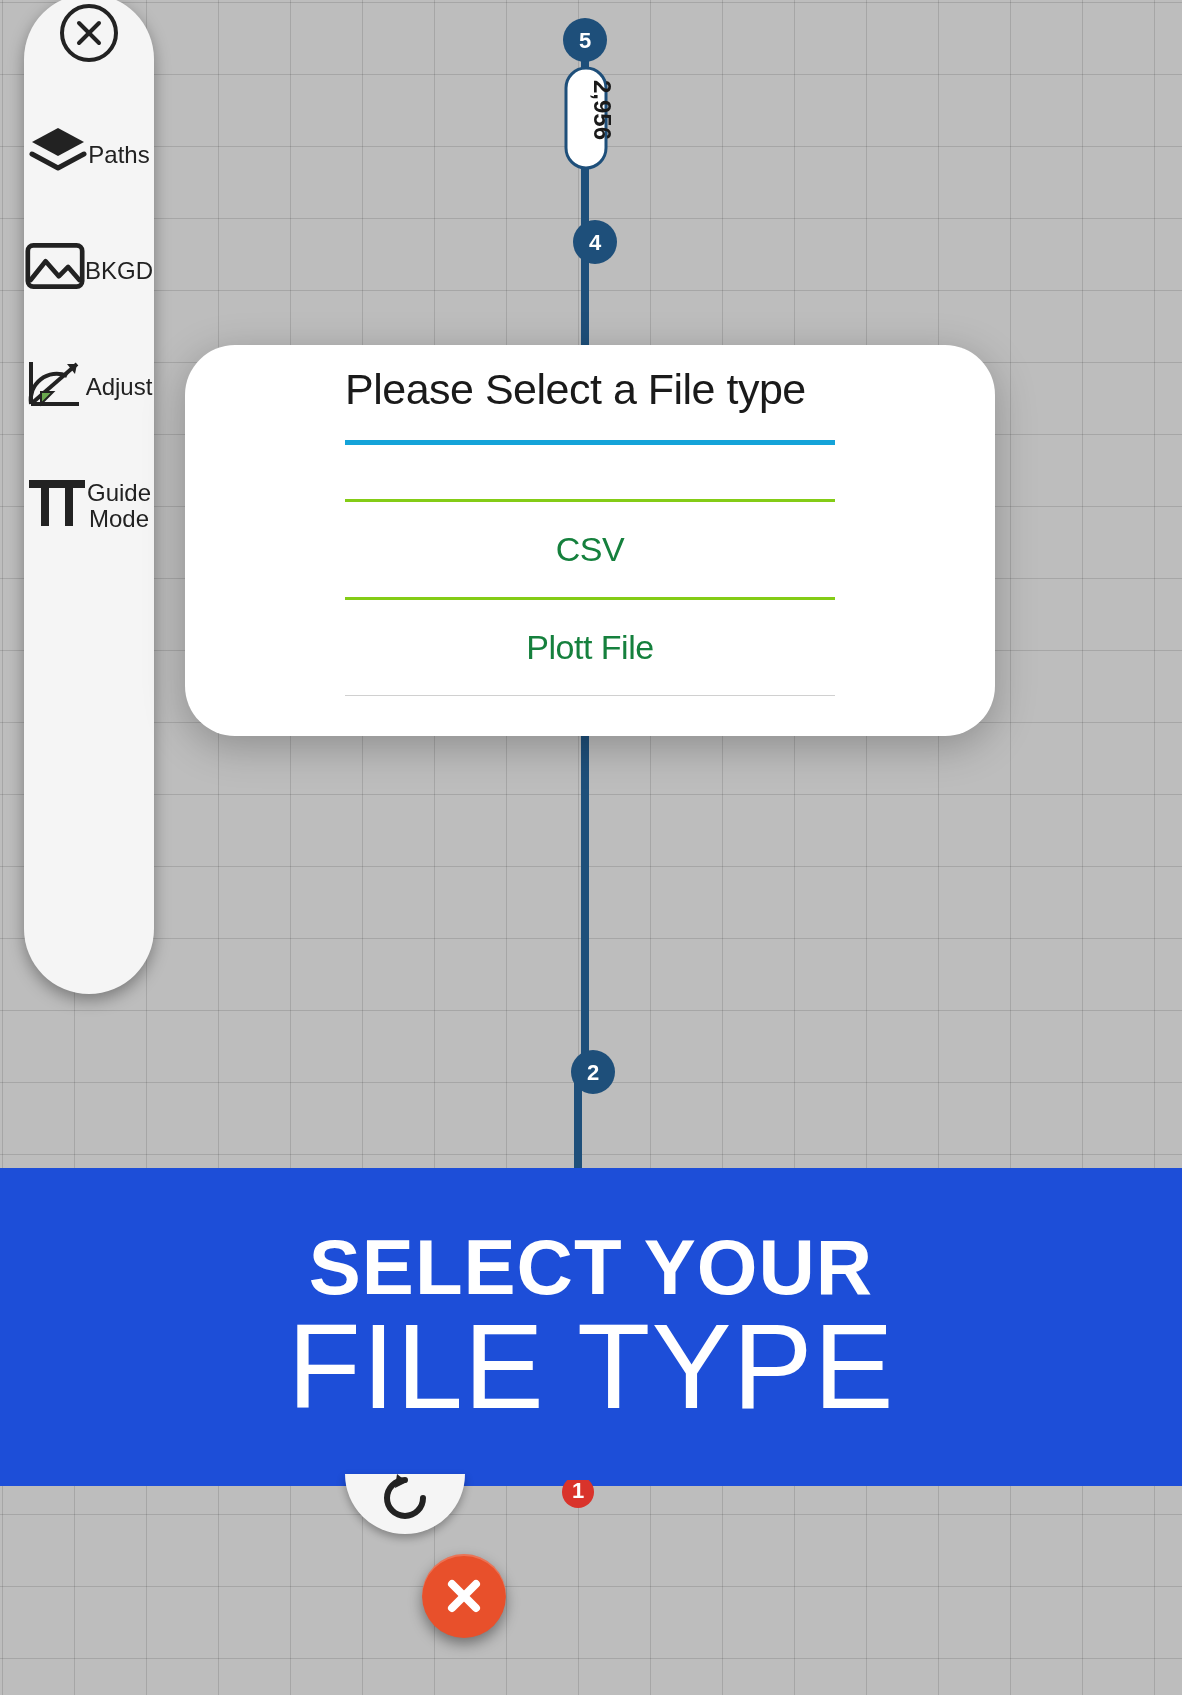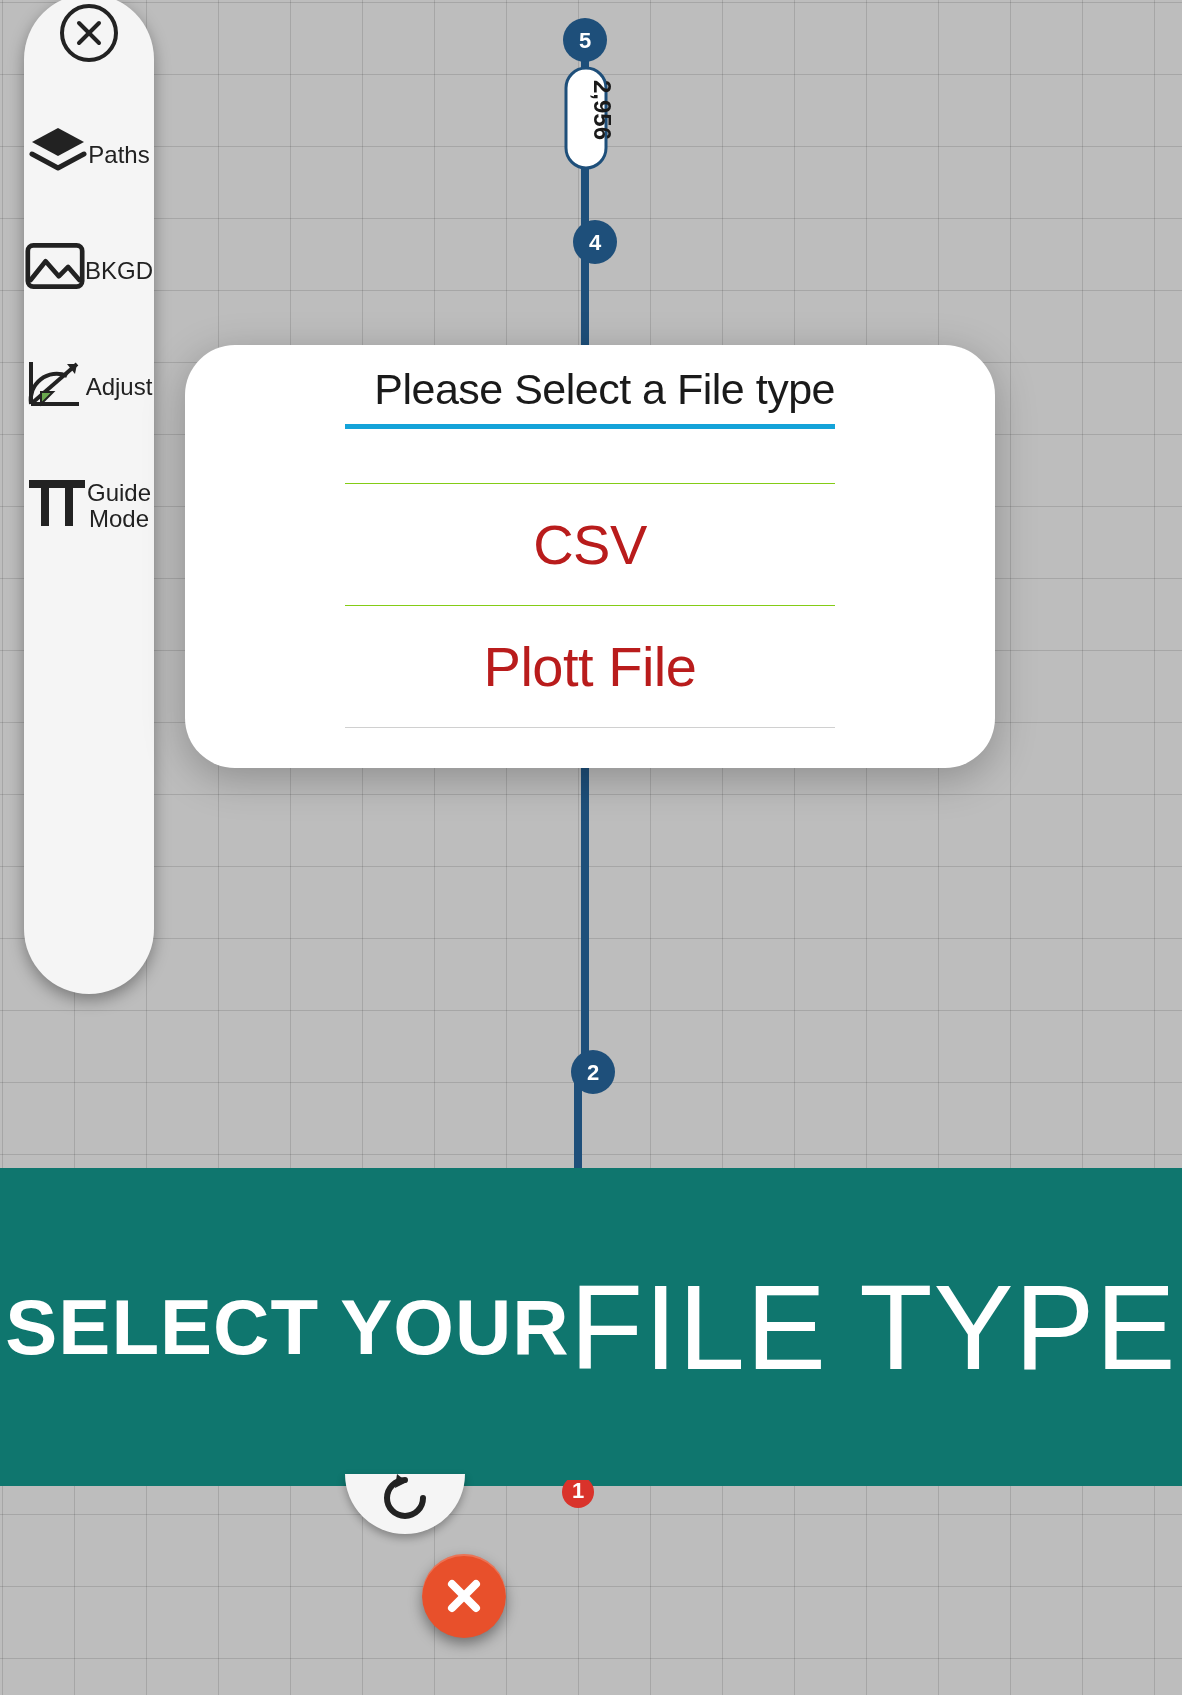--- a/index.html
+++ b/index.html
@@ -93,49 +93,49 @@
     width: 810px;
     background: #fff;
     border-radius: 50px;
     box-shadow: 0 10px 40px rgba(0,0,0,0.25);
     padding: 20px 0 40px 0;
   }
   .modal-title {
     font-size: 43px;
     font-weight: 500;
     color: #1a1a1a;
-    text-align: right;
-    padding-bottom: 10px;
+    text-align: left;
+    padding-bottom: 26px;
     border-bottom: 5px solid #14a3d9;
     width: 490px;
     margin: 0 auto 54px auto;
     letter-spacing: -0.5px;
   }
   .modal-option {
     width: 490px;
     margin: 0 auto;
     text-align: center;
-    font-size: 56px;
+    font-size: 34px;
     font-weight: 500;
-    color: #b91c1c;
+    color: #15803d;
     padding: 28px 0;
-    border-top: 1px solid #84cc16;
+    border-top: 3px solid #84cc16;
     cursor: pointer;
     letter-spacing: -0.5px;
   }
   .modal-option:last-child { border-bottom: 1px solid #d0d0d0; }
 
   
   .banner {
     position: absolute;
     top: 1168px;
     left: 0; right: 0;
     height: 318px;
-    background: #0f766e;
-    display:flex; flex-direction:row; align-items:center; justify-content:center;
+    background: #1d4ed8;
+    display:flex; flex-direction:column; align-items:center; justify-content:center;
     color: #fff;
     letter-spacing: 1px;
   }
   .banner .line1 { font-size: 78px; font-weight: 800; line-height:1; }
   .banner .line2 { font-size: 120px; font-weight: 400; line-height:1; margin-top: 0; text-align: center;}
 
   
   .bottom-bar {
     position: absolute;
     top: 1474px;

